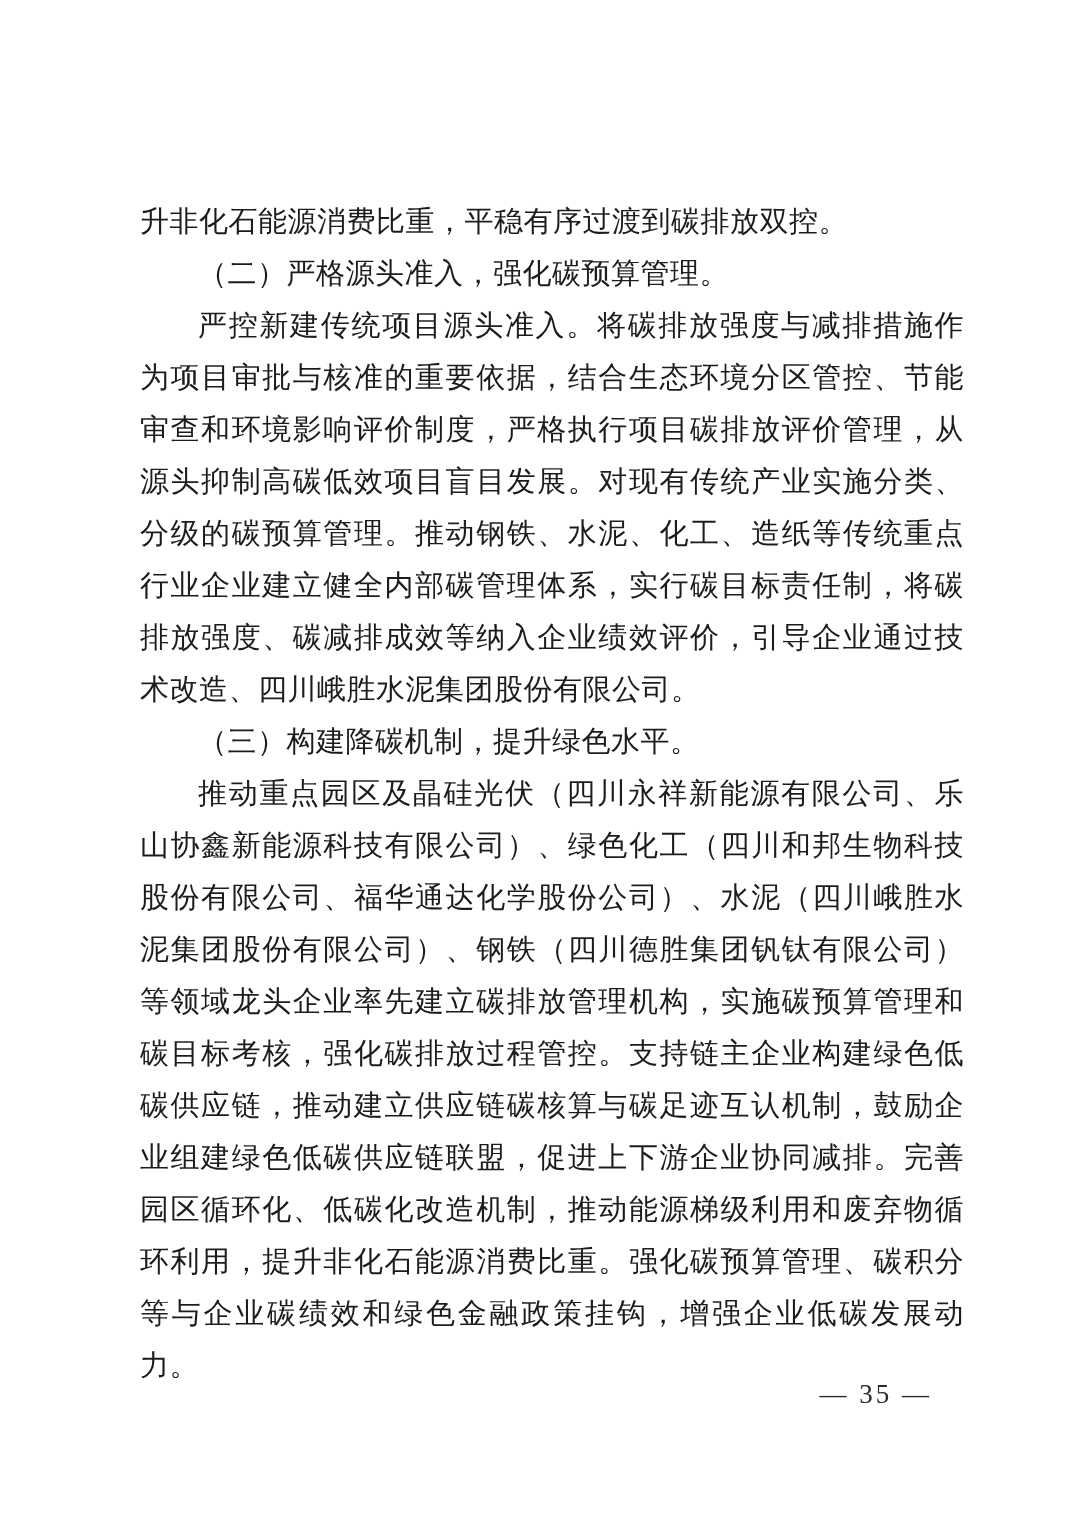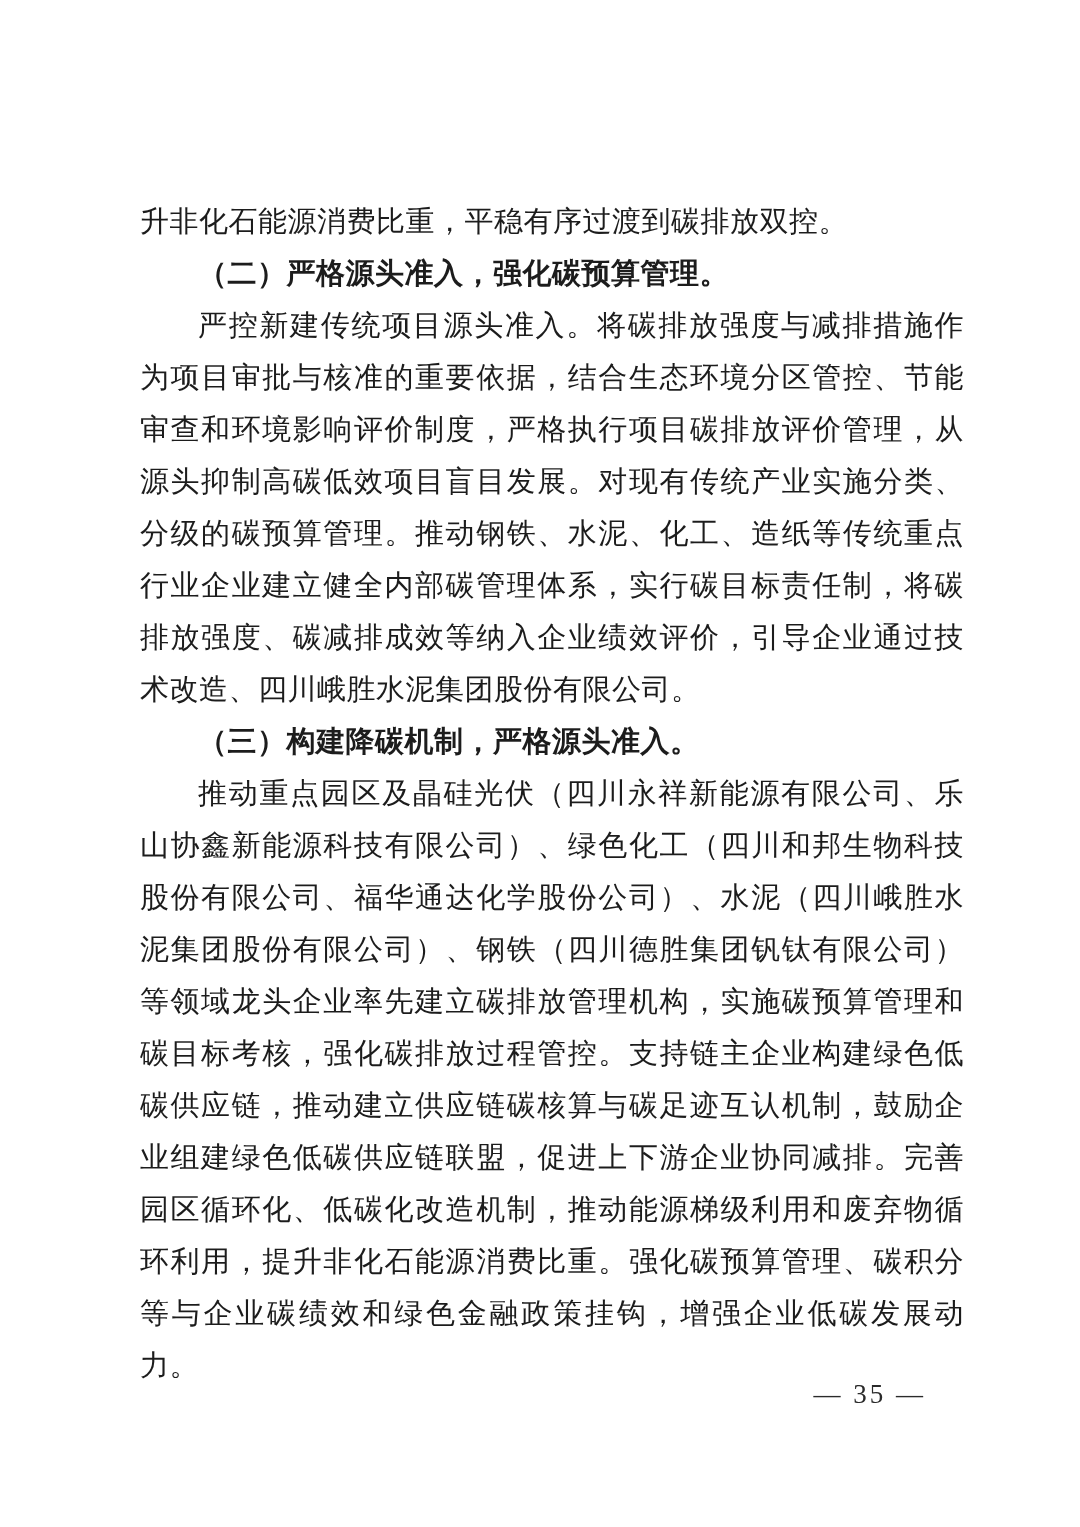--- a/index.html
+++ b/index.html
@@ -33,39 +33,39 @@
     padding: 0;
   }
   .line.paragraph {
     text-indent: 2em;
   }
   .line.continuation {
     text-indent: 0;
   }
   .line.heading {
     text-indent: 2em;
-    font-weight: 700;
+    font-weight: 400;
   }
   .page-number {
     position: absolute;
     top: 1378px;
-    right: 182px;
+    right: 176px;
     font-size: 27px;
     line-height: 32px;
     letter-spacing: 3px;
     color: #2a2a2a;
     white-space: nowrap;
   }
 </style>
 </head>
 <body>
 
 <div class="page">
   <div class="text-column">
 
   <div class="line continuation">升非化石能源消费比重，平稳有序过渡到碳排放双控。</div>
       <div class="line heading">（二）严格源头准入，强化碳预算管理。</div>
       <div class="line paragraph">严控新建传统项目源头准入。将碳排放强度与减排措施作为项目审批与核准的重要依据，结合生态环境分区管控、节能审查和环境影响评价制度，严格执行项目碳排放评价管理，从源头抑制高碳低效项目盲目发展。对现有传统产业实施分类、分级的碳预算管理。推动钢铁、水泥、化工、造纸等传统重点行业企业建立健全内部碳管理体系，实行碳目标责任制，将碳排放强度、碳减排成效等纳入企业绩效评价，引导企业通过技术改造、四川峨胜水泥集团股份有限公司。</div>
-      <div class="line heading">（三）构建降碳机制，严格源头准入。</div>
+      <div class="line heading">（三）构建降碳机制，提升绿色水平。</div>
       <div class="line paragraph">推动重点园区及晶硅光伏（四川永祥新能源有限公司、乐山协鑫新能源科技有限公司）、绿色化工（四川和邦生物科技股份有限公司、福华通达化学股份公司）、水泥（四川峨胜水泥集团股份有限公司）、钢铁（四川德胜集团钒钛有限公司）等领域龙头企业率先建立碳排放管理机构，实施碳预算管理和碳目标考核，强化碳排放过程管控。支持链主企业构建绿色低碳供应链，推动建立供应链碳核算与碳足迹互认机制，鼓励企业组建绿色低碳供应链联盟，促进上下游企业协同减排。完善园区循环化、低碳化改造机制，推动能源梯级利用和废弃物循环利用，提升非化石能源消费比重。强化碳预算管理、碳积分等与企业碳绩效和绿色金融政策挂钩，增强企业低碳发展动力。</div>
     </div>
   <div class="page-number">— 35 —</div>
 </div>
 
 </body></html>

